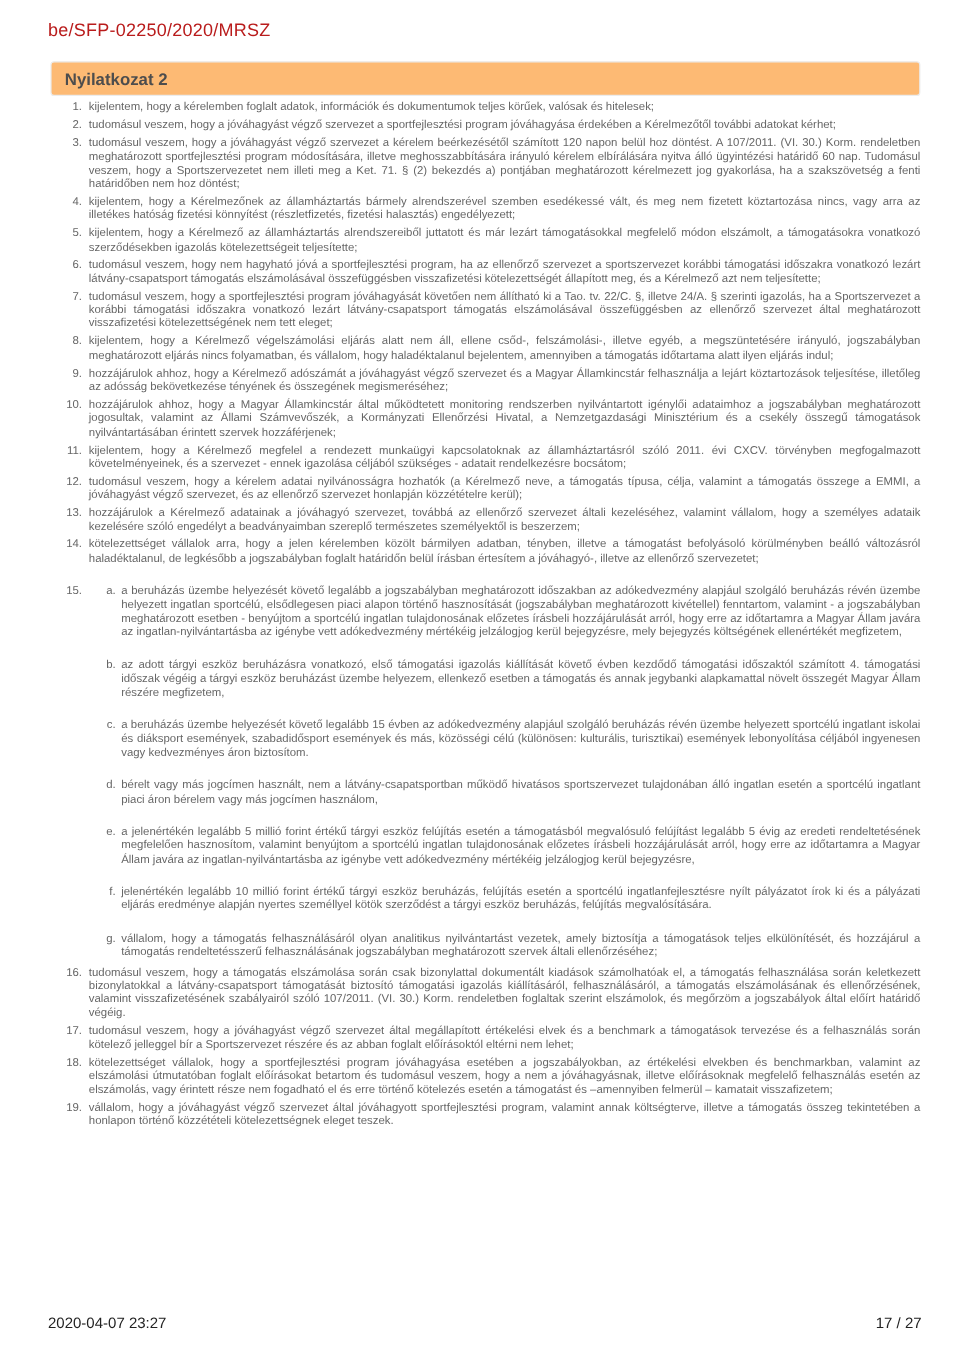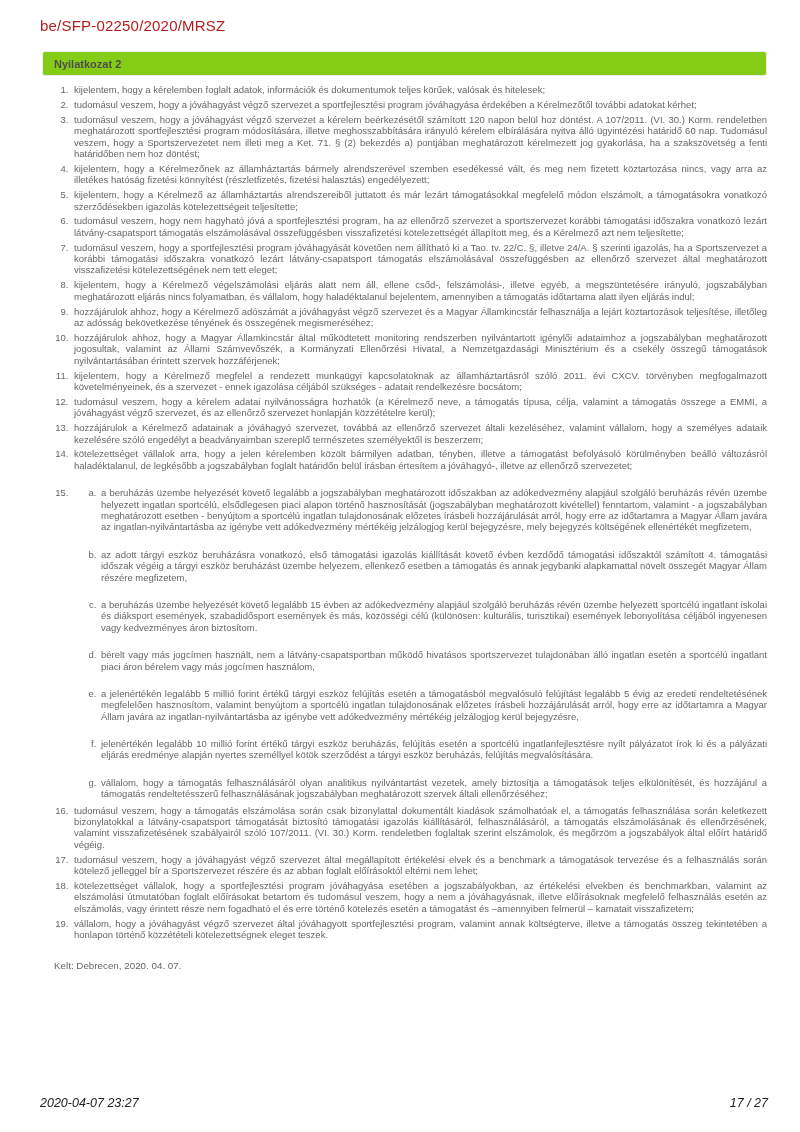--- a/index.html
+++ b/index.html
@@ -19,25 +19,25 @@
     font-size: 15px;
     font-weight: 500;
     color: #b91c1c;
     letter-spacing: 0.2px;
   }
   .section-header {
     position: absolute;
     top: 51px;
     left: 42px;
     right: 33px;
-    background: #84cc16;
+    background: #fdba74;
     border: 1px solid #ececec;
     border-radius: 3px;
     padding: 6px 11px 5px 11px;
-    font-size: 11px;
+    font-size: 14px;
     font-weight: bold;
     color: #4d4d4d;
   }
   .content {
     position: absolute;
     top: 84px;
     left: 40px;
     right: 33px;
     color: #666666;
   }
@@ -84,21 +84,20 @@
   .footer {
     position: absolute;
     bottom: 22px;
     left: 40px;
     right: 32px;
     display: flex;
     justify-content: space-between;
     align-items: center;
     font-size: 12.5px;
     color: #222222;
-    font-style: italic;
   }
 </style>
 </head>
 <body>
 
 <div class="page">
 
   <div class="doc-title">be/SFP-02250/2020/MRSZ</div>
 
   <div class="section-header">
@@ -133,21 +132,20 @@
           <li>jelenértékén legalább 10 millió forint értékű tárgyi eszköz beruházás, felújítás esetén a sportcélú ingatlanfejlesztésre nyílt pályázatot írok ki és a pályázati eljárás eredménye alapján nyertes személlyel kötök szerződést a tárgyi eszköz beruházás, felújítás megvalósítására.</li>
           <li>vállalom, hogy a támogatás felhasználásáról olyan analitikus nyilvántartást vezetek, amely biztosítja a támogatások teljes elkülönítését, és hozzájárul a támogatás rendeltetésszerű felhasználásának jogszabályban meghatározott szervek általi ellenőrzéséhez;</li>
         </ol>
       </li>
       <li>tudomásul veszem, hogy a támogatás elszámolása során csak bizonylattal dokumentált kiadások számolhatóak el, a támogatás felhasználása során keletkezett bizonylatokkal a látvány-csapatsport támogatását biztosító támogatási igazolás kiállításáról, felhasználásáról, a támogatás elszámolásának és ellenőrzésének, valamint visszafizetésének szabályairól szóló 107/2011. (VI. 30.) Korm. rendeletben foglaltak szerint elszámolok, és megőrzöm a jogszabályok által előírt határidő végéig.</li>
       <li>tudomásul veszem, hogy a jóváhagyást végző szervezet által megállapított értékelési elvek és a benchmark a támogatások tervezése és a felhasználás során kötelező jelleggel bír a Sportszervezet részére és az abban foglalt előírásoktól eltérni nem lehet;</li>
       <li>kötelezettséget vállalok, hogy a sportfejlesztési program jóváhagyása esetében a jogszabályokban, az értékelési elvekben és benchmarkban, valamint az elszámolási útmutatóban foglalt előírásokat betartom és tudomásul veszem, hogy a nem a jóváhagyásnak, illetve előírásoknak megfelelő felhasználás esetén az elszámolás, vagy érintett része nem fogadható el és erre történő kötelezés esetén a támogatást és –amennyiben felmerül – kamatait visszafizetem;</li>
       <li>vállalom, hogy a jóváhagyást végző szervezet által jóváhagyott sportfejlesztési program, valamint annak költségterve, illetve a támogatás összeg tekintetében a honlapon történő közzétételi kötelezettségnek eleget teszek.</li>
     </ol>
 
-    <p class="kelt">Kelt: Debrecen, 2020. 04. 07.</p>
   </div>
 
   <div class="footer">
     <span>2020-04-07 23:27</span>
     <span>17 / 27</span>
   </div>
 
 </div>
 
 </body></html>

